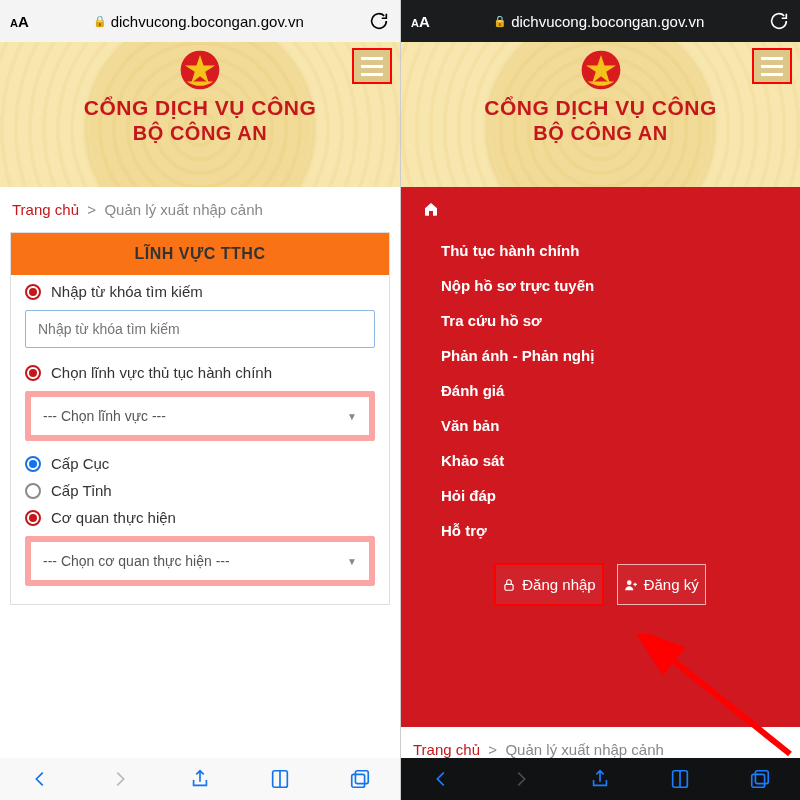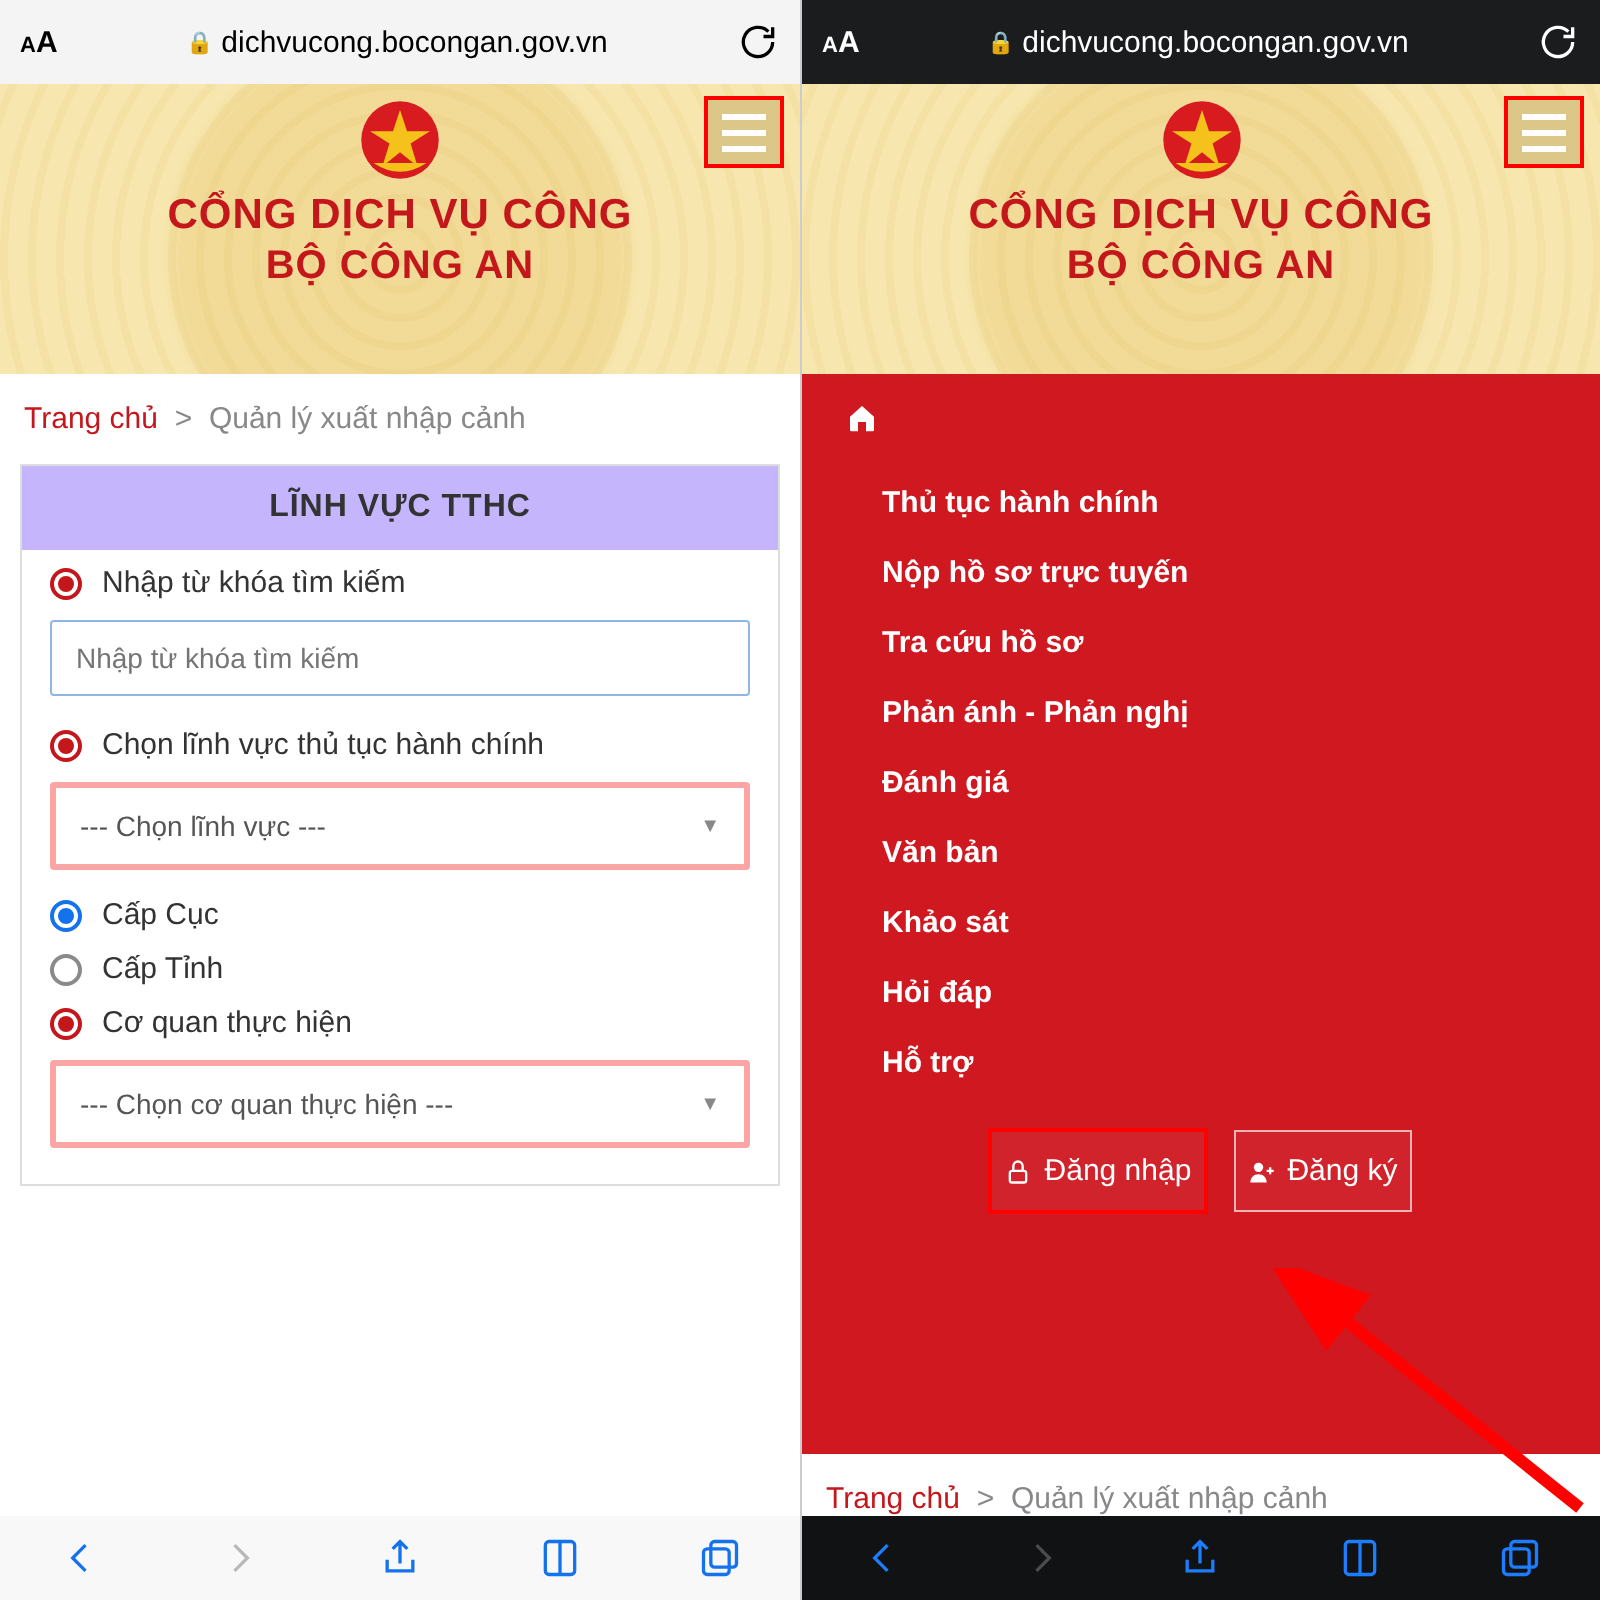--- a/index.html
+++ b/index.html
@@ -30,30 +30,30 @@
   .title2 { color:#c4171c; font-weight:800; font-size:20px; letter-spacing:0.5px; position:relative; margin-top:2px; }
   .hamburger { position:absolute; top:6px; right:8px; width:40px; height:36px; background:#dcc788; border:2px solid #ff0000; display:flex; flex-direction:column; justify-content:center; align-items:center; gap:5px; }
   .hamburger span { width:22px; height:3px; background:#fff; }
 
   
   .crumb { padding:14px 12px 10px; font-size:15px; color:#888; }
   .crumb a { color:#c4171c; text-decoration:none; }
 
   
   .panel { margin:4px 10px 10px; border:1px solid #ddd; }
-  .panel-h { background:#c4b5fd; text-align:center; padding:12px 0; font-weight:700; color:#333; font-size:16px; letter-spacing:0.5px; }
+  .panel-h { background:#f97316; text-align:center; padding:12px 0; font-weight:700; color:#333; font-size:16px; letter-spacing:0.5px; }
   .panel-b { padding:8px 14px 4px; }
   .field-label { display:flex; align-items:center; gap:10px; color:#333; font-size:15px; margin-bottom:10px; }
   .radio-dot { width:16px; height:16px; border:2px solid #c4171c; border-radius:50%; display:flex; align-items:center; justify-content:center; }
   .radio-dot.on::after { content:""; width:8px; height:8px; background:#c4171c; border-radius:50%; }
   .radio-blue { border-color:#1372ec; }
   .radio-blue.on::after { background:#1372ec; }
   .radio-grey { border-color:#8a8a8a; }
   .text-input { width:100%; border:1px solid #8fb7e6; padding:10px 12px; font-size:14px; color:#888; margin-bottom:16px; border-radius:2px; }
-  .select { width:100%; border:3px solid #fca5a5; padding:11px 12px; font-size:14px; color:#555; margin-bottom:14px; border-radius:2px; display:flex; justify-content:space-between; align-items:center; }
+  .select { width:100%; border:6px solid #fca5a5; padding:11px 12px; font-size:14px; color:#555; margin-bottom:14px; border-radius:2px; display:flex; justify-content:space-between; align-items:center; }
   .caret { color:#888; font-size:10px; }
   .btn-search { margin:4px 10px 10px; background:#cf1820; color:#fff; text-align:center; padding:13px 0; border-radius:4px; font-size:16px; }
 
   
   .menu { background:#cf1820; padding:14px 22px 20px; color:#fff; font-size:15px; position:relative; flex:1; }
   .home-ic { font-size:16px; margin-bottom:12px; }
   .menu-item { padding:9px 0; font-weight:600; padding-left:18px; }
   .auth-row { display:flex; gap:14px; justify-content:center; margin-top:16px; }
   .auth-btn { border:1.5px solid rgba(255,255,255,0.65); padding:11px 6px; font-size:15px; display:flex; align-items:center; gap:6px; background:rgba(255,255,255,0.05); }
   .auth-btn.hl { outline:2px solid #ff0000; outline-offset:-1px; }

